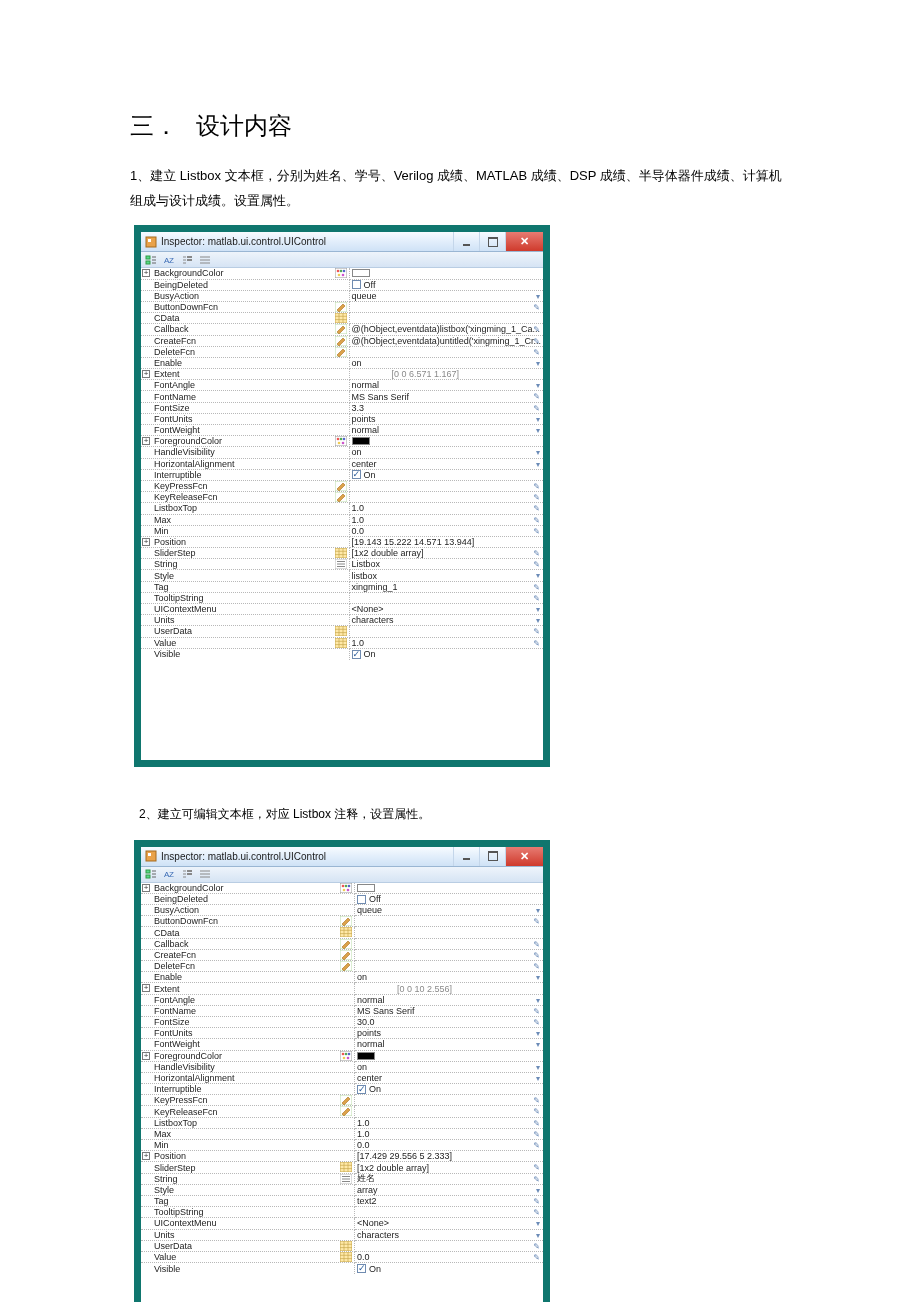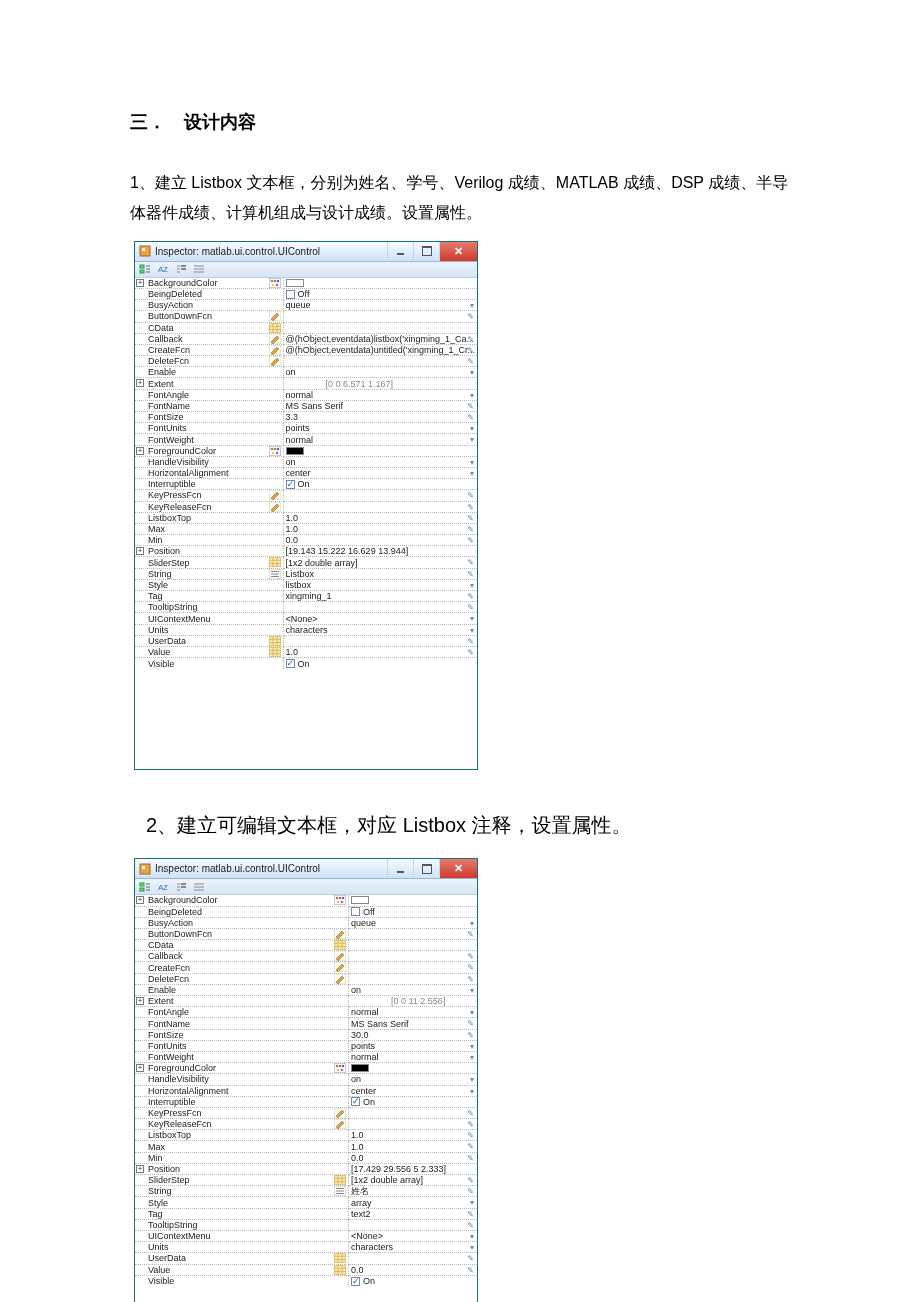--- a/index.html
+++ b/index.html
@@ -1,22 +1,22 @@
 <!DOCTYPE html>
 <html><head>
 <meta charset="utf-8">
 <style>
   * { box-sizing: border-box; margin: 0; padding: 0; }
   html, body { width: 920px; background: #fff; font-family: "Microsoft YaHei", "SimSun", sans-serif; }
   .page { padding: 110px 130px 100px 130px; }
-  .heading { font-size: 18px; font-weight: bold; margin-bottom: 34px; }
+  .heading { font-size: 24px; font-weight: normal; margin-bottom: 22px; }
   .num { margin-right: 18px; }
-  .para { font-size: 16px; line-height: 1.9; margin-bottom: 12px; }
-  .para2 { font-size: 20px; line-height: 1.9; margin: 36px 0 14px 16px; }
-  .inspector-window { width: 344px; border: 1px solid #0f766e; background: #fff; margin-left: 4px; }
+  .para { font-size: 13px; line-height: 1.9; margin-bottom: 12px; }
+  .para2 { font-size: 12px; line-height: 1.9; margin: 36px 0 14px 9px; }
+  .inspector-window { width: 416px; border: 7px solid #0f766e; background: #fff; margin-left: 4px; }
   .titlebar { height: 20px; display: flex; align-items: center; justify-content: space-between;
     background: linear-gradient(to bottom, #f7fbff 0%, #e2eefb 50%, #cfe2f6 100%);
     border-bottom: 1px solid #9ab6d3; font-size: 10px; color: #1a1a1a; padding-left: 4px; }
   .title-left { display: flex; align-items: center; gap: 4px; }
   .title-left svg { display: block; }
   .winbtns { display: flex; height: 100%; }
   .winbtn { width: 26px; height: 100%; display: flex; align-items: center; justify-content: center;
     border-left: 1px solid #c4d6ea; font-size: 11px; }
   .winbtn.min::before { content: ""; width: 7px; height: 2px; background: #555; margin-top: 6px; }
   .winbtn.max::before { content: ""; width: 8px; height: 7px; border: 1px solid #555; border-top-width: 2px; }
@@ -412,21 +412,21 @@
             <span class="endmark">✎</span>
           </div>
           <div class="row">
             <span class="rowgap">
               <span>0.0</span>
             </span>
             <span class="endmark">✎</span>
           </div>
           <div class="row">
             <span class="rowgap">
-              <span>[19.143 15.222 16.629 13.944]</span>
+              <span>[19.143 15.222 14.571 13.944]</span>
             </span>
           </div>
           <div class="row">
             <span class="rowgap">
               <span>[1x2  double array]</span>
             </span>
             <span class="endmark">✎</span>
           </div>
           <div class="row">
             <span class="rowgap">
@@ -754,21 +754,21 @@
             <span class="endmark">✎</span>
           </div>
           <div class="row">
             <span class="rowgap">
               <span>on</span>
             </span>
             <span class="endmark">▾</span>
           </div>
           <div class="row">
             <span class="rowgap">
-              <span class="gray">[0 0 11 2.556]</span>
+              <span class="gray">[0 0 10 2.556]</span>
             </span>
           </div>
           <div class="row">
             <span class="rowgap">
               <span>normal</span>
             </span>
             <span class="endmark">▾</span>
           </div>
           <div class="row">
             <span class="rowgap">

